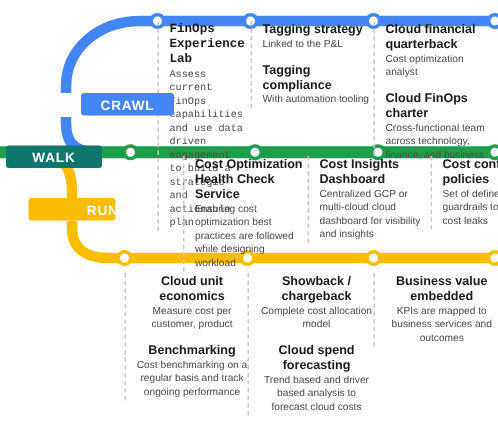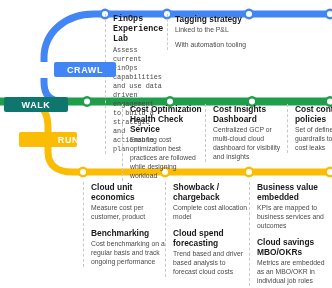--- a/index.html
+++ b/index.html
@@ -53,21 +53,21 @@
     font-size: 6.8px;
     line-height: 1.32;
     color: #4a4a4a;
   }
   .card .blk { margin-bottom: 6px; }
   .card .blk:last-child { margin-bottom: 0; }
 
   
   .lane-crawl-card { top: 14px; }
   .lane-walk-card  { top: 104px; margin-left: 35px; }
-  .lane-run-card   { top: 182px; }
+  .lane-run-card   { top: 182px; text-align: center; }
 </style>
 </head>
 <body>
 
 <div id="roadmap">
 
   <svg class="svg-layer" viewBox="0 0 332 288">
 
     <path d="M 44 62 L 44 58 C 44 32 66 14 94 14 L 332 14" fill="none" stroke="#4285f4" stroke-width="7" stroke-linecap="butt"></path>
     <path d="M 44 78 L 44 82 C 44 95 50 101 62 101" fill="none" stroke="#4285f4" stroke-width="7" stroke-linecap="butt"></path>
@@ -109,24 +109,35 @@
       <p>Assess current FinOps capabilities and use data driven engagement to build a strategic and actionable plan</p>
     </div>
   </div>
 
   <div class="card lane-crawl-card" style="left:167px; width:80px;">
     <div class="blk">
       <h4>Tagging strategy</h4>
       <p>Linked to the P&amp;L</p>
     </div>
     <div class="blk">
+      <h4>Tagging compliance</h4>
       <p>With automation tooling</p>
     </div>
   </div>
 
+  <div class="card lane-crawl-card" style="left:249px; width:83px;">
+    <div class="blk">
+      <h4>Cloud financial quarterback</h4>
+      <p>Cost optimization analyst</p>
+    </div>
+    <div class="blk">
+      <h4>Cloud FinOps charter</h4>
+      <p>Cross-functional team across technology, finance, and business</p>
+    </div>
+  </div>
 
   <div class="card lane-walk-card" style="left:87px; width:83px;">
     <div class="blk">
       <h4>Cost Optimization Health Check Service</h4>
       <p>Ensuring cost optimization best practices are followed while designing workload</p>
     </div>
   </div>
 
   <div class="card lane-walk-card" style="left:170px; width:82px;">
     <div class="blk">
@@ -162,19 +173,15 @@
       <h4>Cloud spend forecasting</h4>
       <p>Trend based and driver based analysis to forecast cloud costs</p>
     </div>
   </div>
 
   <div class="card lane-run-card" style="left:249px; width:83px;">
     <div class="blk">
       <h4>Business value embedded</h4>
       <p>KPIs are mapped to business services and outcomes</p>
     </div>
-    <div class="blk">
-      <h4>Cloud savings MBO/OKRs</h4>
-      <p>Metrics are embedded as an MBO/OKR in individual job roles</p>
-    </div>
   </div>
 
 </div>
 
 </body></html>

